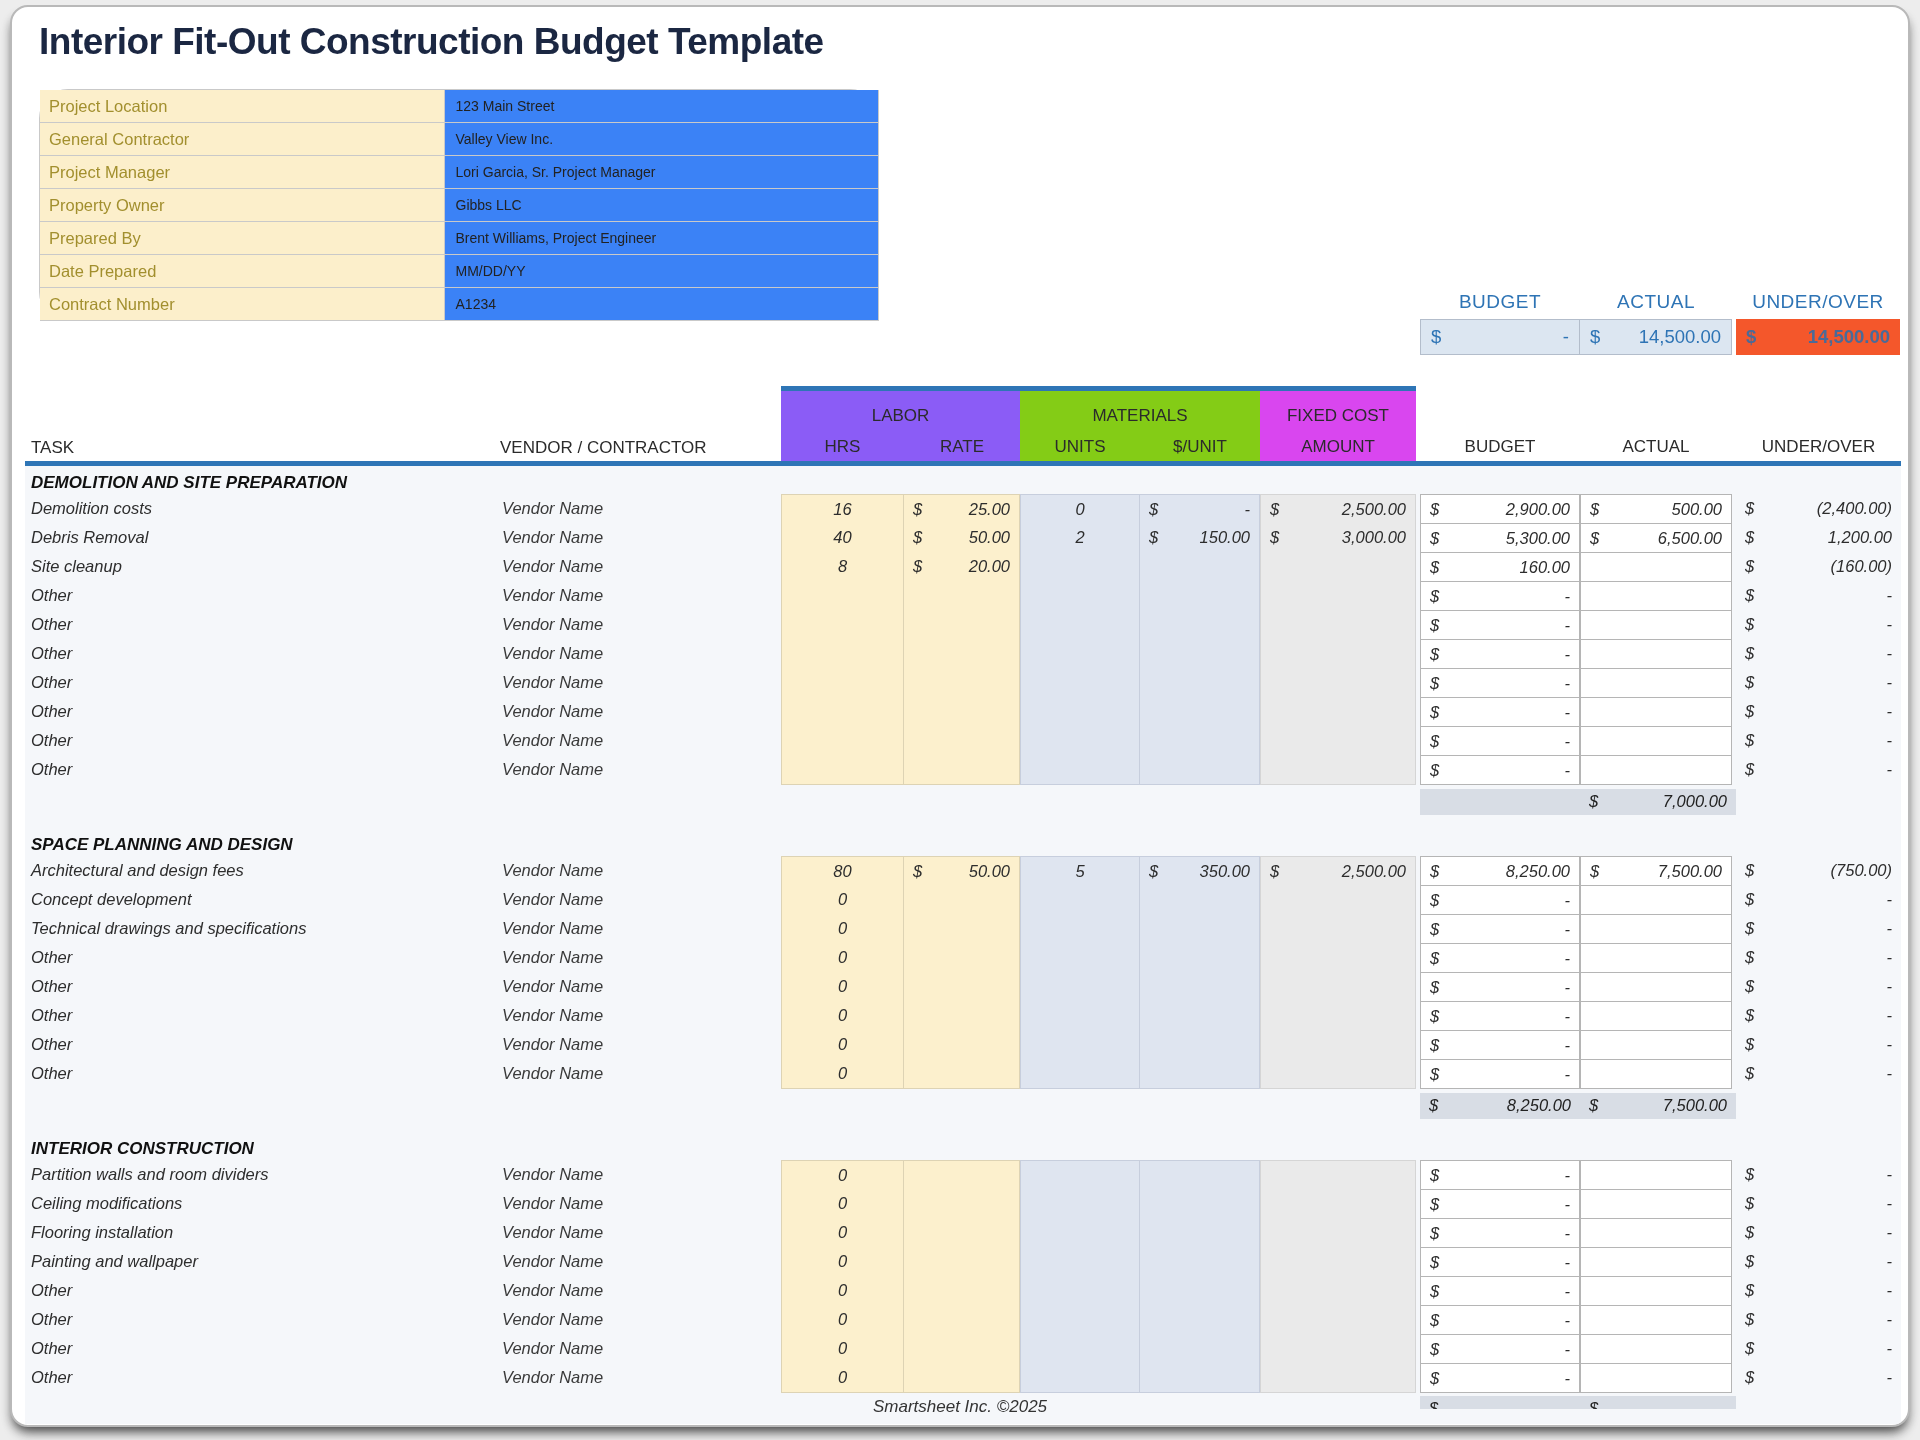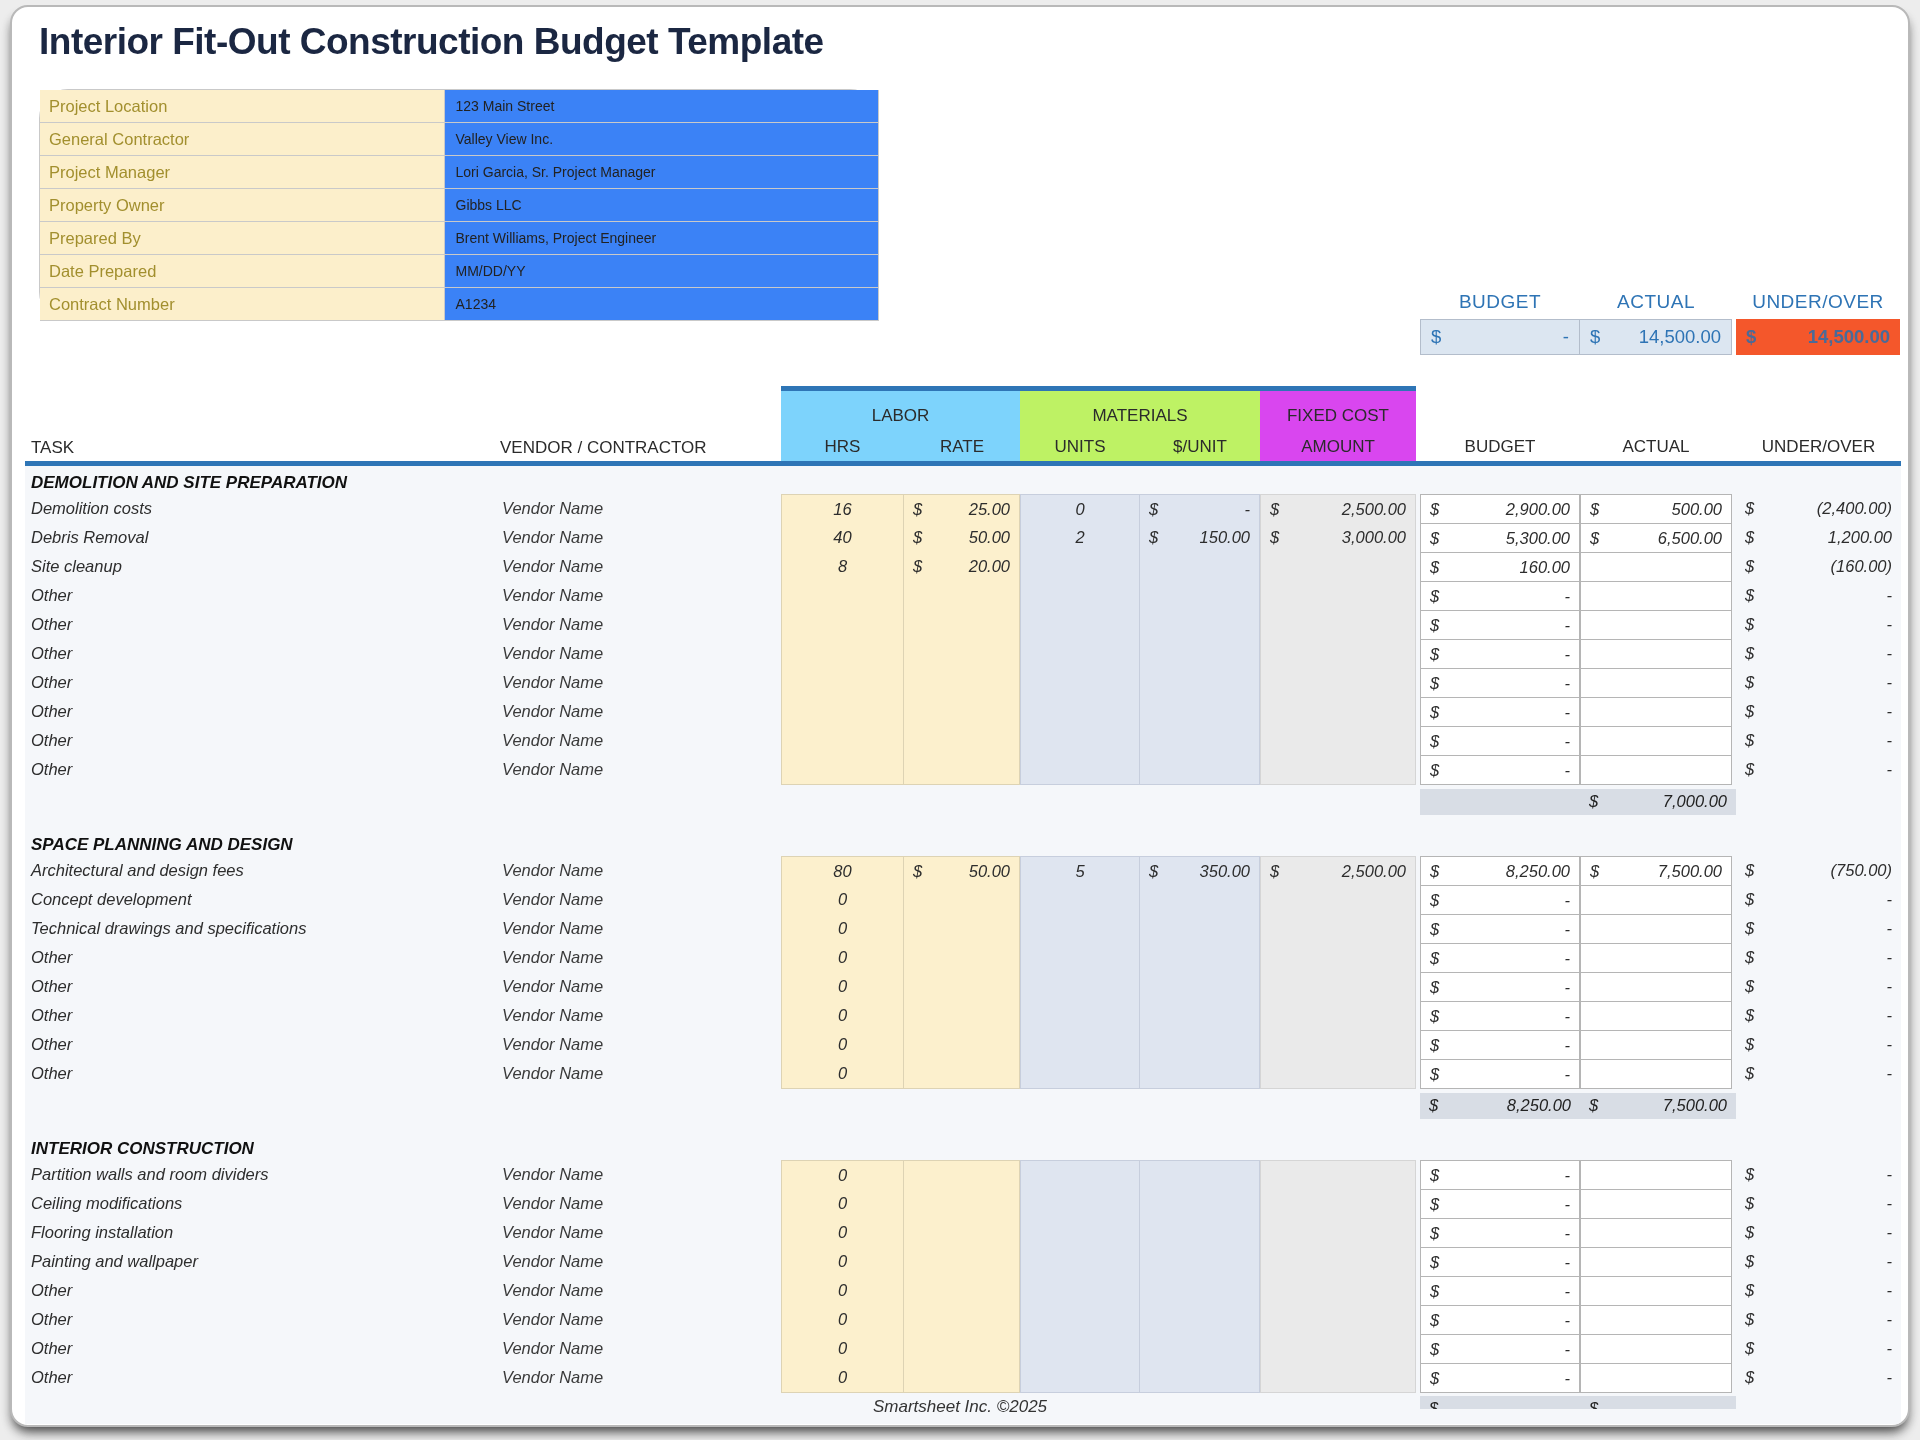--- a/index.html
+++ b/index.html
@@ -60,22 +60,22 @@
   
   .main-table { position:absolute; left:13px; top:379px; width:1876px; }
   .grid12 { display:grid; grid-template-columns:475px 281px 123px 116px 120px 120px 156px 4px 160px 152px 4px 165px; }
   .thead { position:relative; }
   .strip-top { height:5px; background:#2e75b6; margin-left:756px; width:635px; }
   .hdr-grid { }
   .hrow1 { height:45px; }
   .hrow2 { height:25px; }
   .h-group { font-size:17px; color:#2b2b2b; text-align:center; line-height:50px; }
   .h-sub   { font-size:17px; color:#2b2b2b; text-align:center; line-height:22px; }
-  .bg-cream { background:#7dd3fc; }
-  .bg-blue  { background:#bef264; }
+  .bg-cream { background:#8b5cf6; }
+  .bg-blue  { background:#84cc16; }
   .bg-gray  { background:#d946ef; }
   .h-task { font-size:17px; color:#2b2b2b; padding-left:6px; line-height:24px; }
   .h-vendor { font-size:17px; color:#2b2b2b; line-height:24px; }
   .strip-bottom { height:5px; background:#2e75b6; width:1876px; }
   
   .sections { background:#f5f7fa; padding-bottom:2px; }
   .section { margin-bottom:13px;font-style:italic; }
   .section-title {
     font-size:17px; font-weight:bold; color:#111111;
     padding:7px 0 3px 6px; height:28px;

